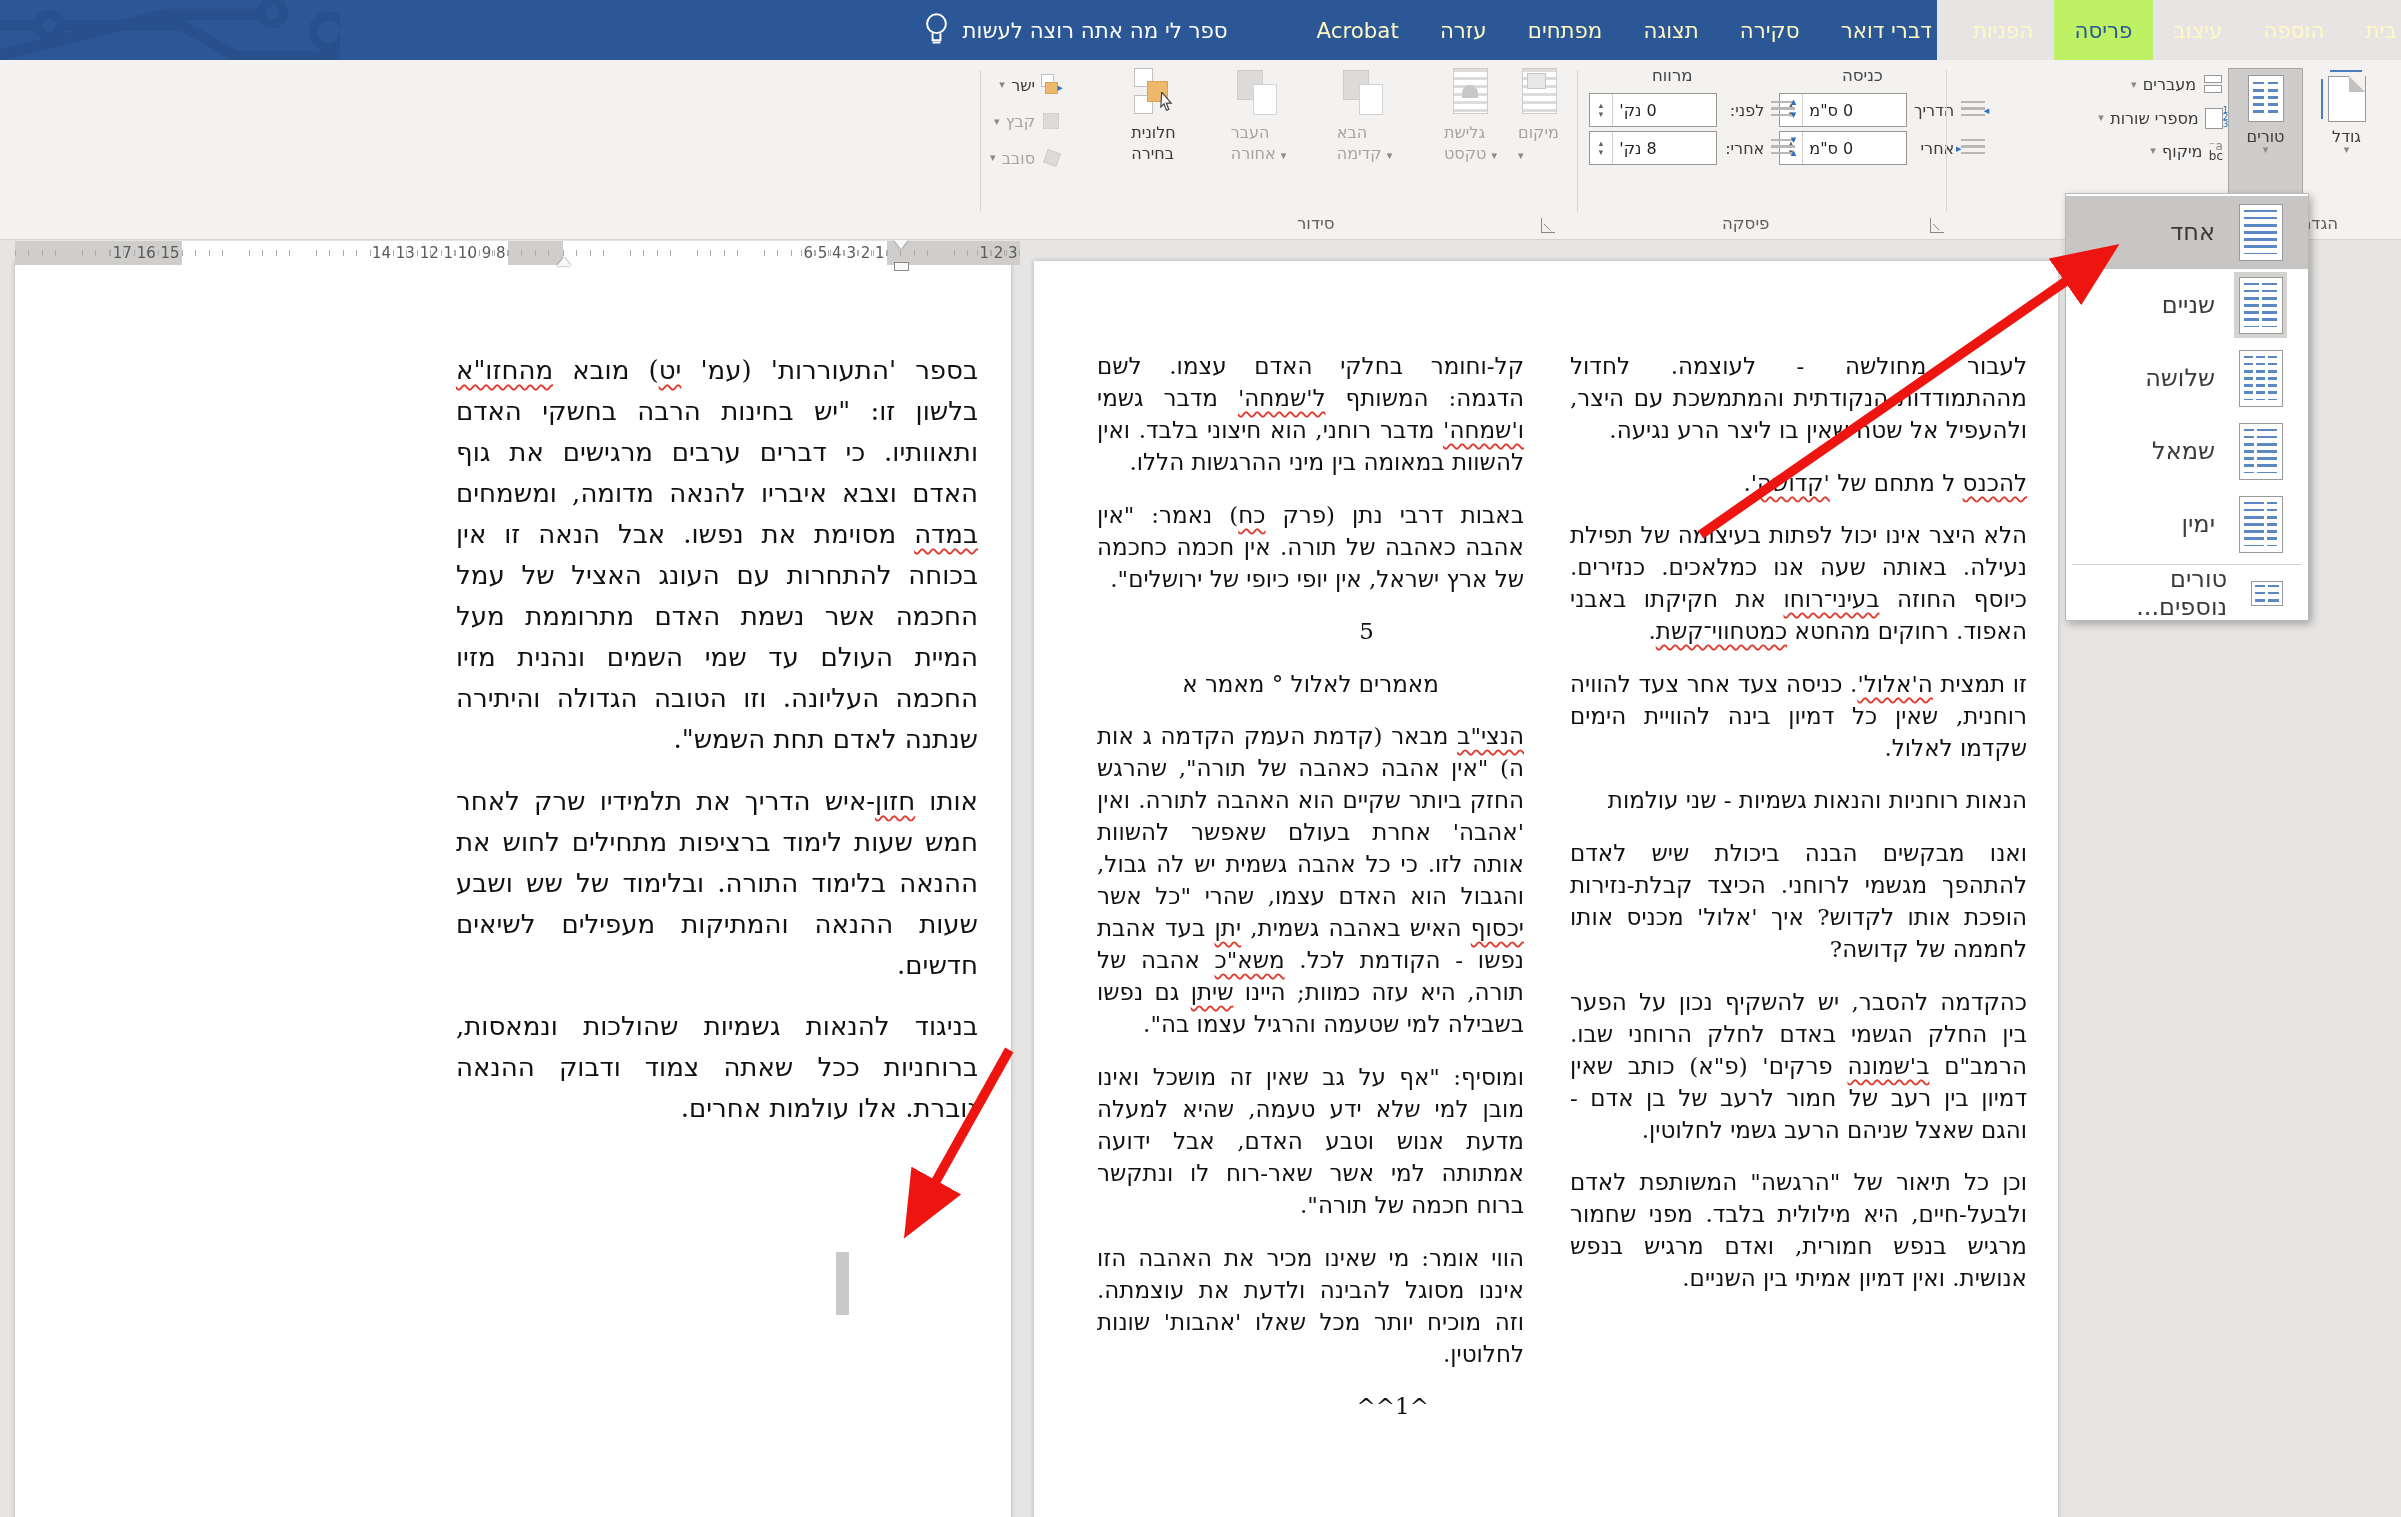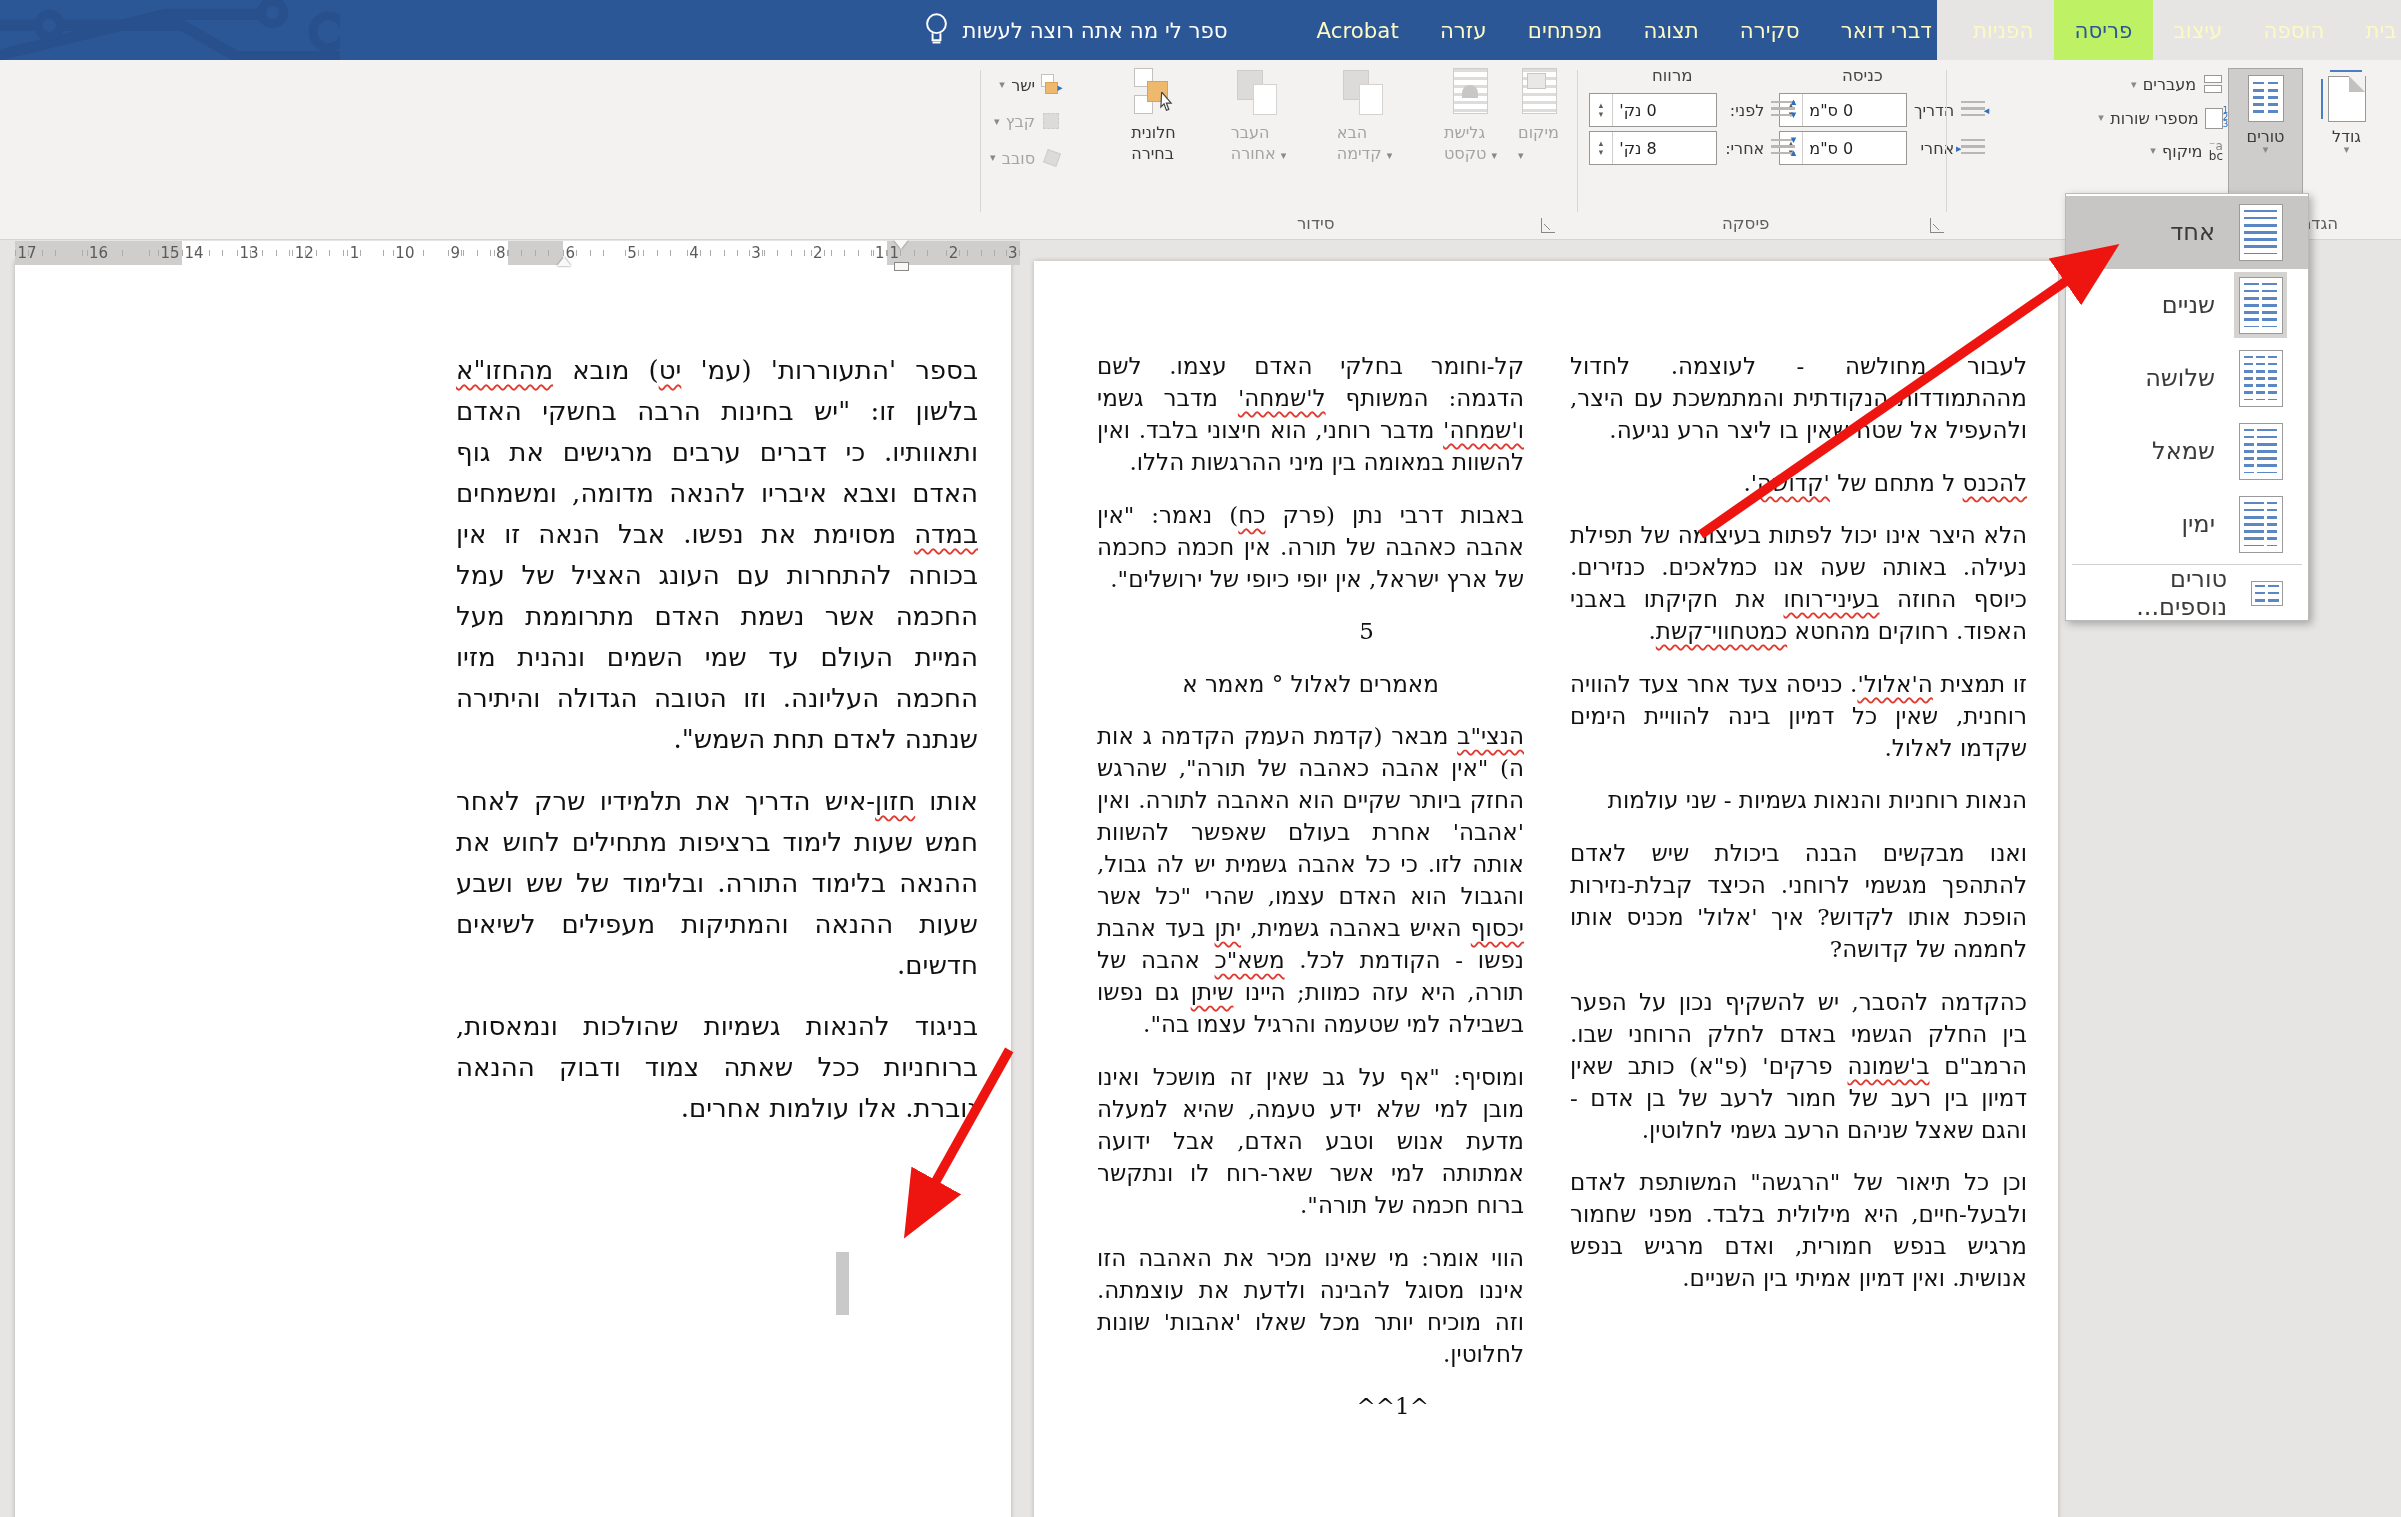--- a/index.html
+++ b/index.html
@@ -54,21 +54,21 @@
   .sizepage .vln{position:absolute;left:-7.1px;top:1.6px;width:1.6px;height:40px;background:#4a7ebf;}
   .sizepage .hln{position:absolute;left:1.6px;top:-7.1px;height:1.6px;width:32px;background:#4a7ebf;}
   .hyph-ico{font-size:12px;line-height:10.3px;color:#3b3a39;text-align:center;}
   .hyph-ico .top{color:#8a8886;}
   .brk-ico{width:20.6px;height:19px;position:relative;}
   .brk-ico div{position:absolute;left:1.6px;width:16px;height:6.3px;border:0.8px solid #9a9896;background:#fff;}
   .num-ico{width:16px;height:19px;border:0.8px solid #9a9896;background:#fff;position:relative;}
   .num-ico span{position:absolute;right:-9.5px;top:-1.6px;font-size:8.7px;line-height:7.1px;color:#2f6fbe;}
   
   .ruler{position:absolute;left:15px;top:241px;width:1005px;height:24px;background:#cfcecd;display:flex;z-index:5;}
-  .rzone{display:flex;align-items:center;justify-content:space-between;height:100%;
+  .rzone{display:flex;align-items:center;justify-content:flex-end;height:100%;
     background-image:repeating-linear-gradient(90deg,#adacab 0 0.8px,transparent 0.8px 13.4px);
     background-size:100% 6.3px;background-position:0 center;background-repeat:no-repeat;}
   .rzone.white{background-color:#fff;}
   .rzone.gray{background-color:#cfcecd;}
   .rnum{font-size:15px;color:#5a5a5a;background:inherit;padding:0 2.4px;}
   .mark-hang{position:absolute;left:542px;bottom:-0.8px;width:0;height:0;border:7.1px solid transparent;border-bottom:9.5px solid #f8f8f8;filter:drop-shadow(0 0 0.8px #777);}
   .mark-first{position:absolute;left:879px;top:-0.8px;width:0;height:0;border:7.1px solid transparent;border-top:9.5px solid #f8f8f8;filter:drop-shadow(0 0 0.8px #777);}
   .mark-box{position:absolute;left:879px;bottom:-6.3px;width:12.6px;height:7.1px;background:#f8f8f8;border:0.8px solid #8a8886;}
   
   .docarea{position:absolute;left:0;top:239px;width:2401px;height:1279px;background:#e6e5e4;}

